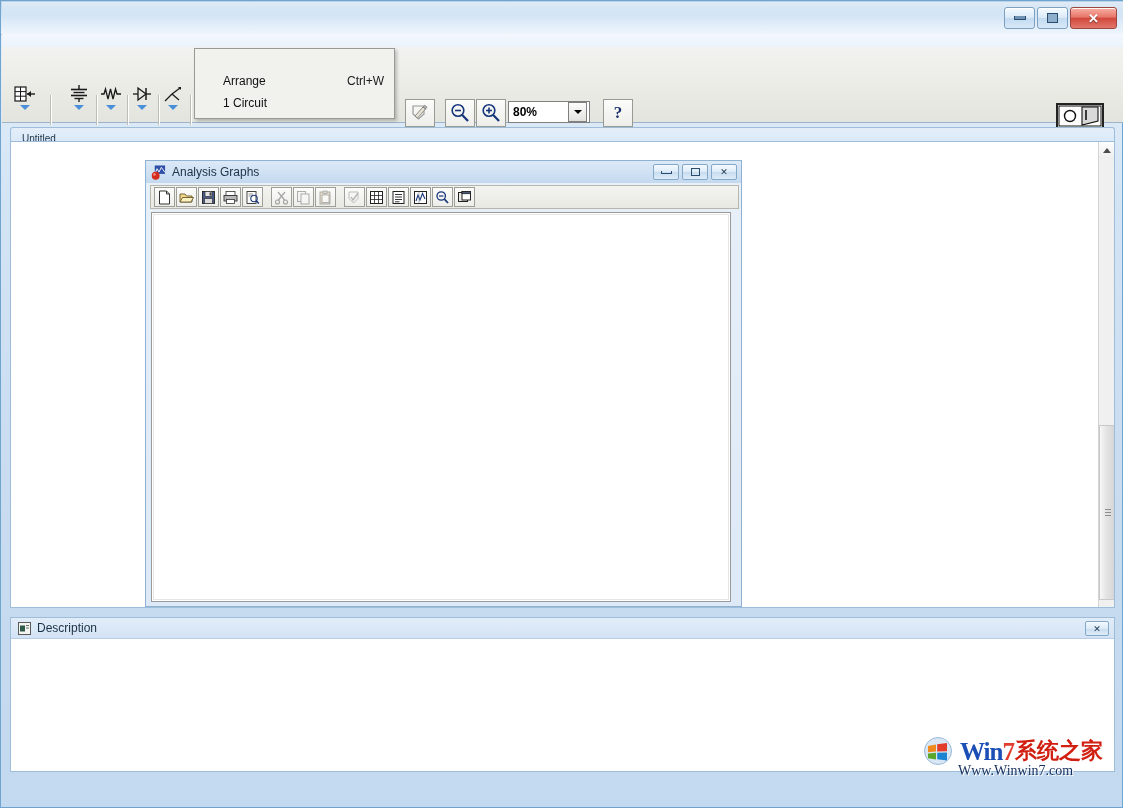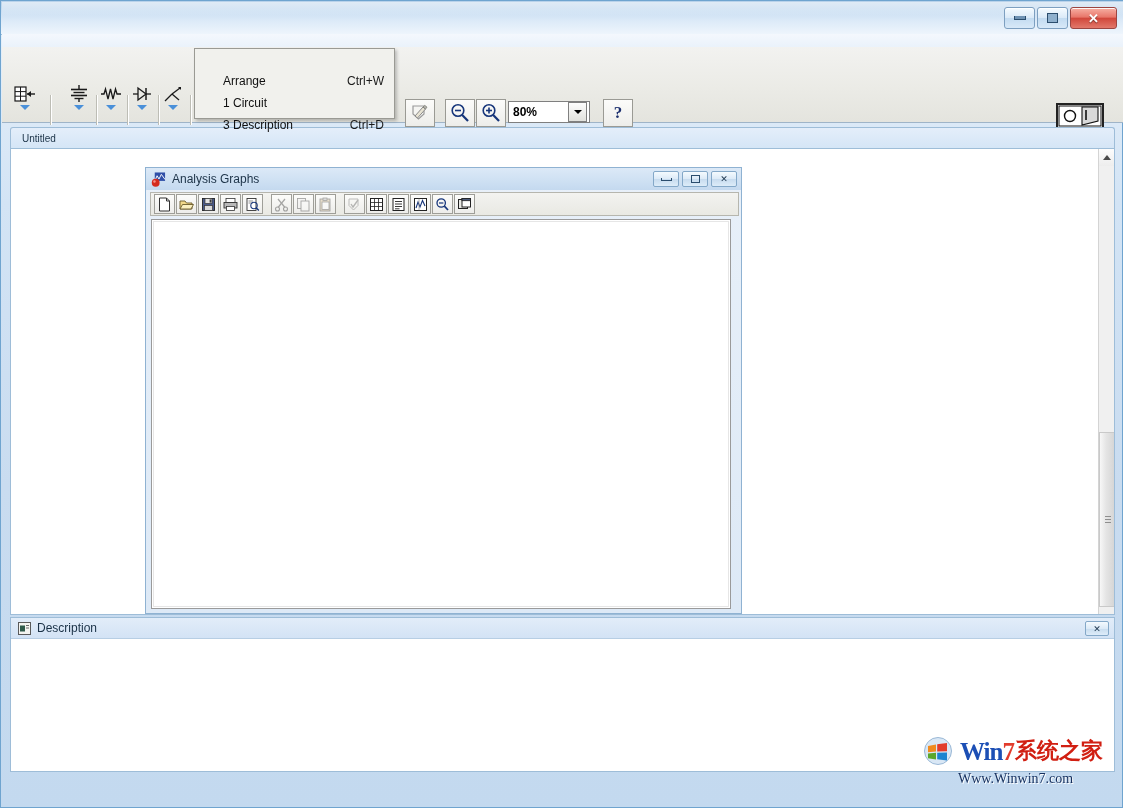--- a/index.html
+++ b/index.html
@@ -182,21 +182,21 @@
     background: linear-gradient(180deg,#e4eefa 0%, #d4e5f6 100%);
     border:1px solid #9ebdd8;
     border-bottom:none;
     border-radius:3px 3px 0 0;
     box-sizing:border-box;
     display:flex; align-items:center;
   }
   .doc-tab-label { padding-left:11px; font-size:10px; color:#1b3247; }
 
   .mdi-client {
-    position:absolute; left:9px; top:147px; width:1105px; height:467px;
+    position:absolute; left:9px; top:140px; width:1105px; height:467px;
     background:#ffffff;
     border:1px solid #9ebdd8;
     box-sizing:border-box;
     overflow:hidden;
     padding-left:40px;
   }
 
   
   .vscroll {
     position:absolute; right:0; top:0; width:16px; height:100%;
@@ -330,21 +330,21 @@
   .sb-cell.c3 { width:101px; }
   .sb-cell.c4 { width:60px; }
   .sb-cell.grow { flex:1; border-right:none; }
 
   
   .watermark {
     position:absolute; right:4px; bottom:26px;
     width:196px; height:44px;
     z-index:80;
     pointer-events:none;
-    display:flex; flex-direction:column; align-items:flex-start;gap:8px;
+    display:flex; flex-direction:column; align-items:flex-start;
   }
   .wm-row { display:flex; align-items:center; height:28px; }
   .wm-logo { width:34px; height:28px; margin-right:4px; }
   .wm-win {
     font-family:"Liberation Serif", serif;
     font-weight:bold; font-size:25px; line-height:25px;
     color:#1c4fb5;
     text-shadow:1px 1px 0 #fff;
     letter-spacing:-1px;
   }
@@ -526,24 +526,20 @@
     </div>
 
     <div class="menu-popup">
       <div class="menu-item">
         <span>Arrange</span>
         <span class="accel">Ctrl+W</span>
       </div>
       <div class="menu-item">
         <span>1 Circuit</span>
         <span class="accel"></span>
-      </div>
-      <div class="menu-item">
-        <span>3 Description</span>
-        <span class="accel">Ctrl+D</span>
       </div>
     </div>
 
     <div class="doc-tabbar">
       <span class="doc-tab-label">Untitled</span>
     </div>
 
     <div class="mdi-client">
 
       <div class="child-win" style="left:134px; top:18px;">

